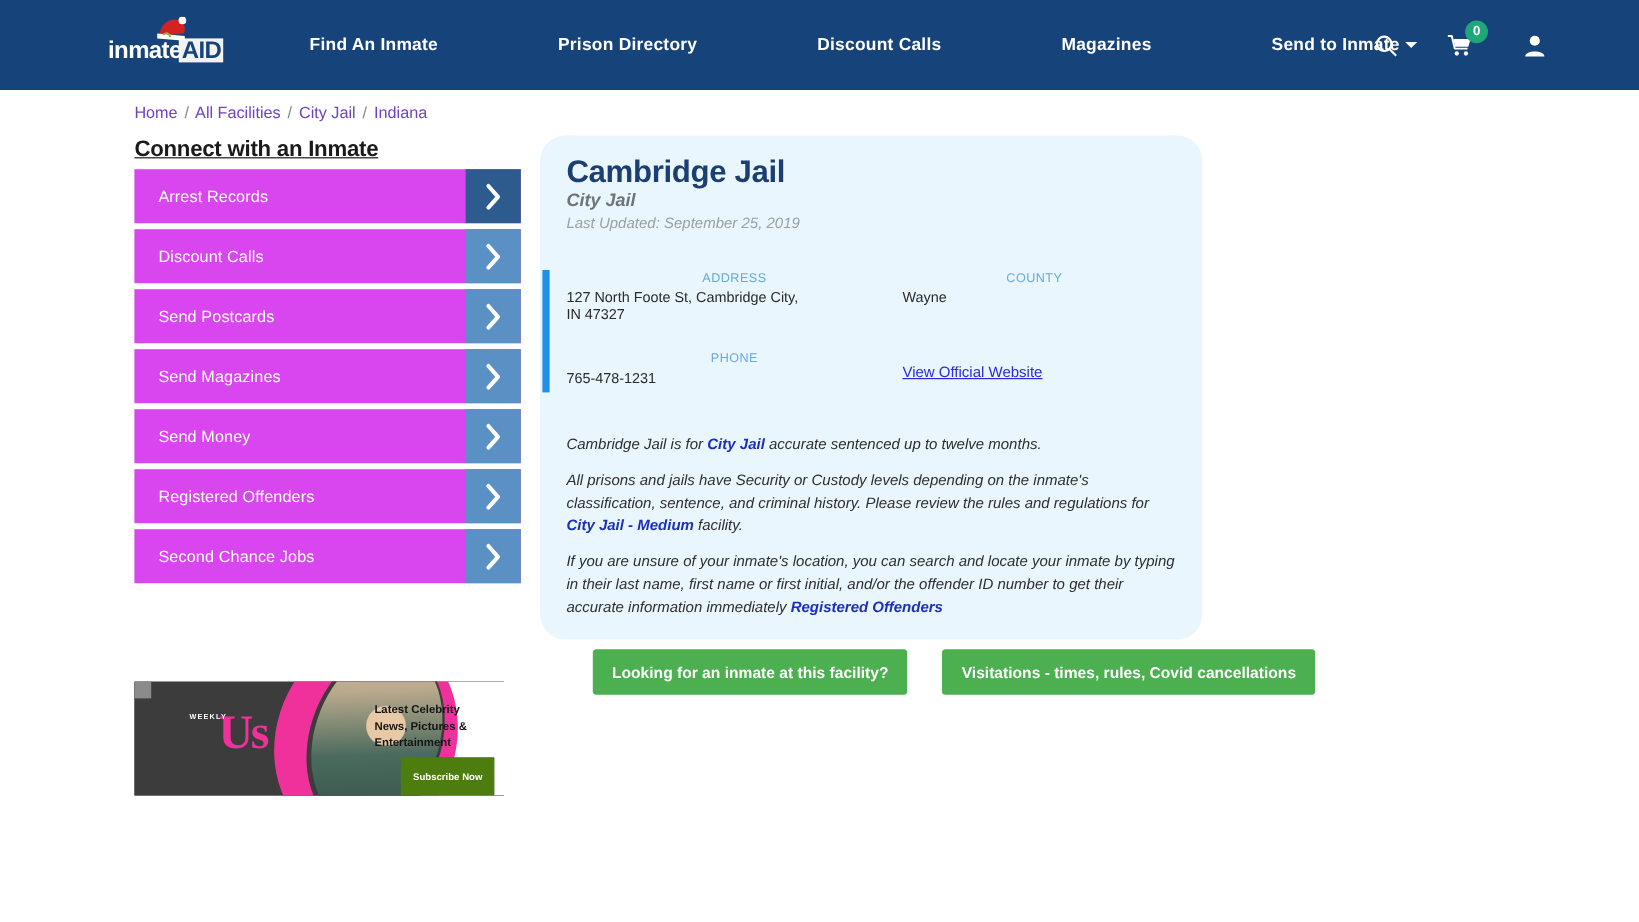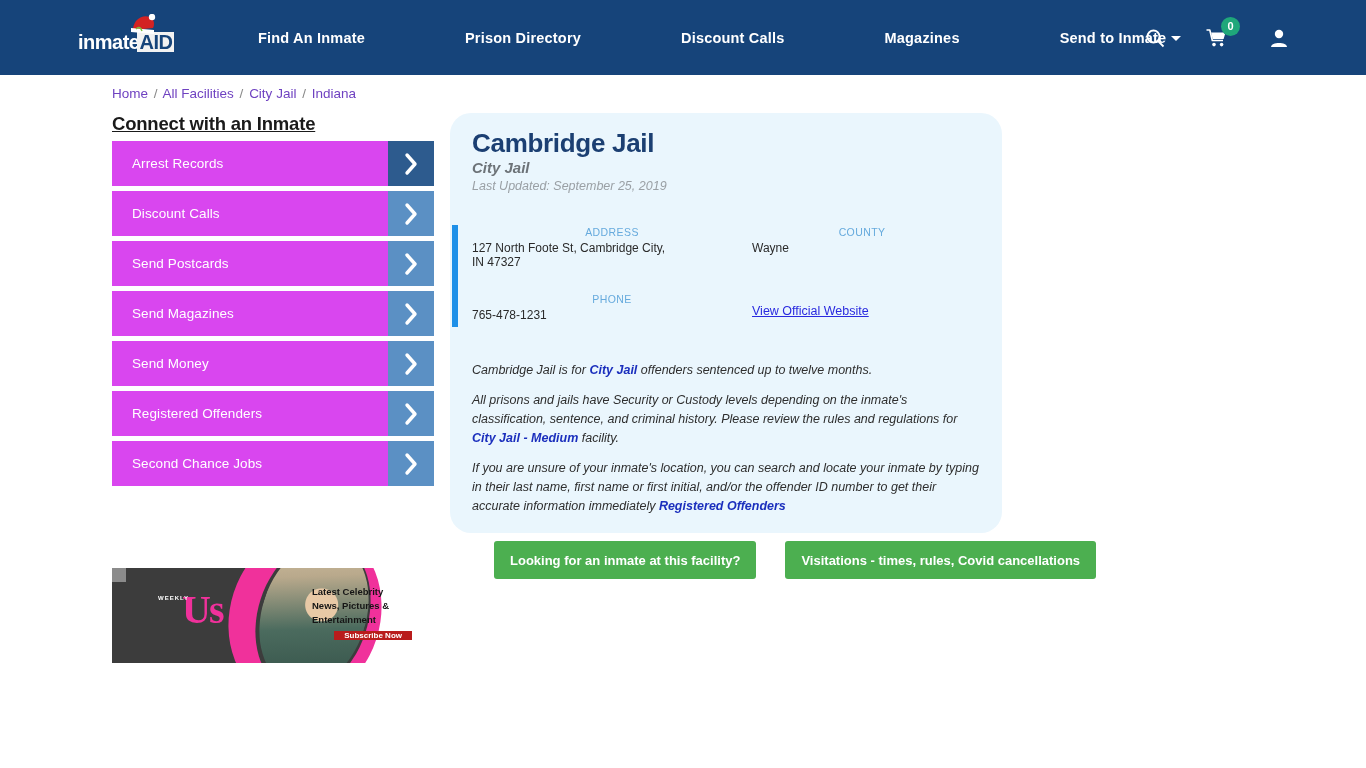--- a/index.html
+++ b/index.html
@@ -23,21 +23,21 @@
     width: 108px; height: 40px;
     position: relative;
     display: flex; align-items: center;
   }
   .logo-inmate {
     color: #ffffff;
     font-size: 20px;
     font-weight: bold;
     letter-spacing: -0.5px;
     line-height: 1;
-    position: relative; top: 4px;
+    position: relative; top: 4px; margin-left: 12px;
   }
   .logo-aid {
     color: #ffffff;
     font-size: 20px;
     font-weight: bold;
     letter-spacing: -0.5px;
     line-height: 1;
     position: relative; top: 4px; left: -2px;
     background: #f2f2f2;
     color: #16447a;
@@ -201,23 +201,23 @@
   }
   .ad-corner { position:absolute; left:0; top:0; width:14px; height:14px; background:#8b8b8b; }
   .ad-text {
     position:absolute; right:8px; top:17px;
     width:100px; text-align:left;
     color:#151515; font-size:9.5px; font-weight:bold;
     line-height:14px;
   }
   .ad-sub {
     position:absolute; right:8px; top:63px;
-    background:#b91c1c; color:#ffffff;
+    background:#4d7c0f; color:#ffffff;
     font-size:8px; font-weight:bold;
-    padding:0 10px;
+    padding:12px 10px;
     cursor:pointer;
   }
 
   
   .panel {
     position: absolute;
     left: 450px; top: 113px;
     width: 552px; height: 420px;
     background: #eaf6fd;
     border-radius: 21px;
@@ -471,21 +471,21 @@
     <div>
       <div class="info-label">PHONE</div>
       <div class="info-value">765-478-1231</div>
     </div>
     <div class="info-cell-website">
       <span class="info-link">View Official Website</span>
     </div>
   </div>
 
   <div class="body-copy">
-    <p><span>Cambridge Jail is for </span><b>City Jail</b><span> offenders sentenced up to twelve months.</span></p>
+    <p><span>Cambridge Jail is for </span><b>City Jail</b><span> accurate sentenced up to twelve months.</span></p>
     <p><span>All prisons and jails have Security or Custody levels depending on the inmate's classification, sentence, and criminal history. Please review the rules and regulations for </span><b>City Jail - Medium</b><span> facility.</span></p>
     <p><span>If you are unsure of your inmate's location, you can search and locate your inmate by typing in their last name, first name or first initial, and/or the offender ID number to get their accurate information immediately </span><b>Registered Offenders</b></p>
   </div>
 </div>
 
 <div class="greenrow">
   <div class="greenbtn">Looking for an inmate at this facility?</div>
   <div class="greenbtn second">Visitations - times, rules, Covid cancellations</div>
 </div>
 

